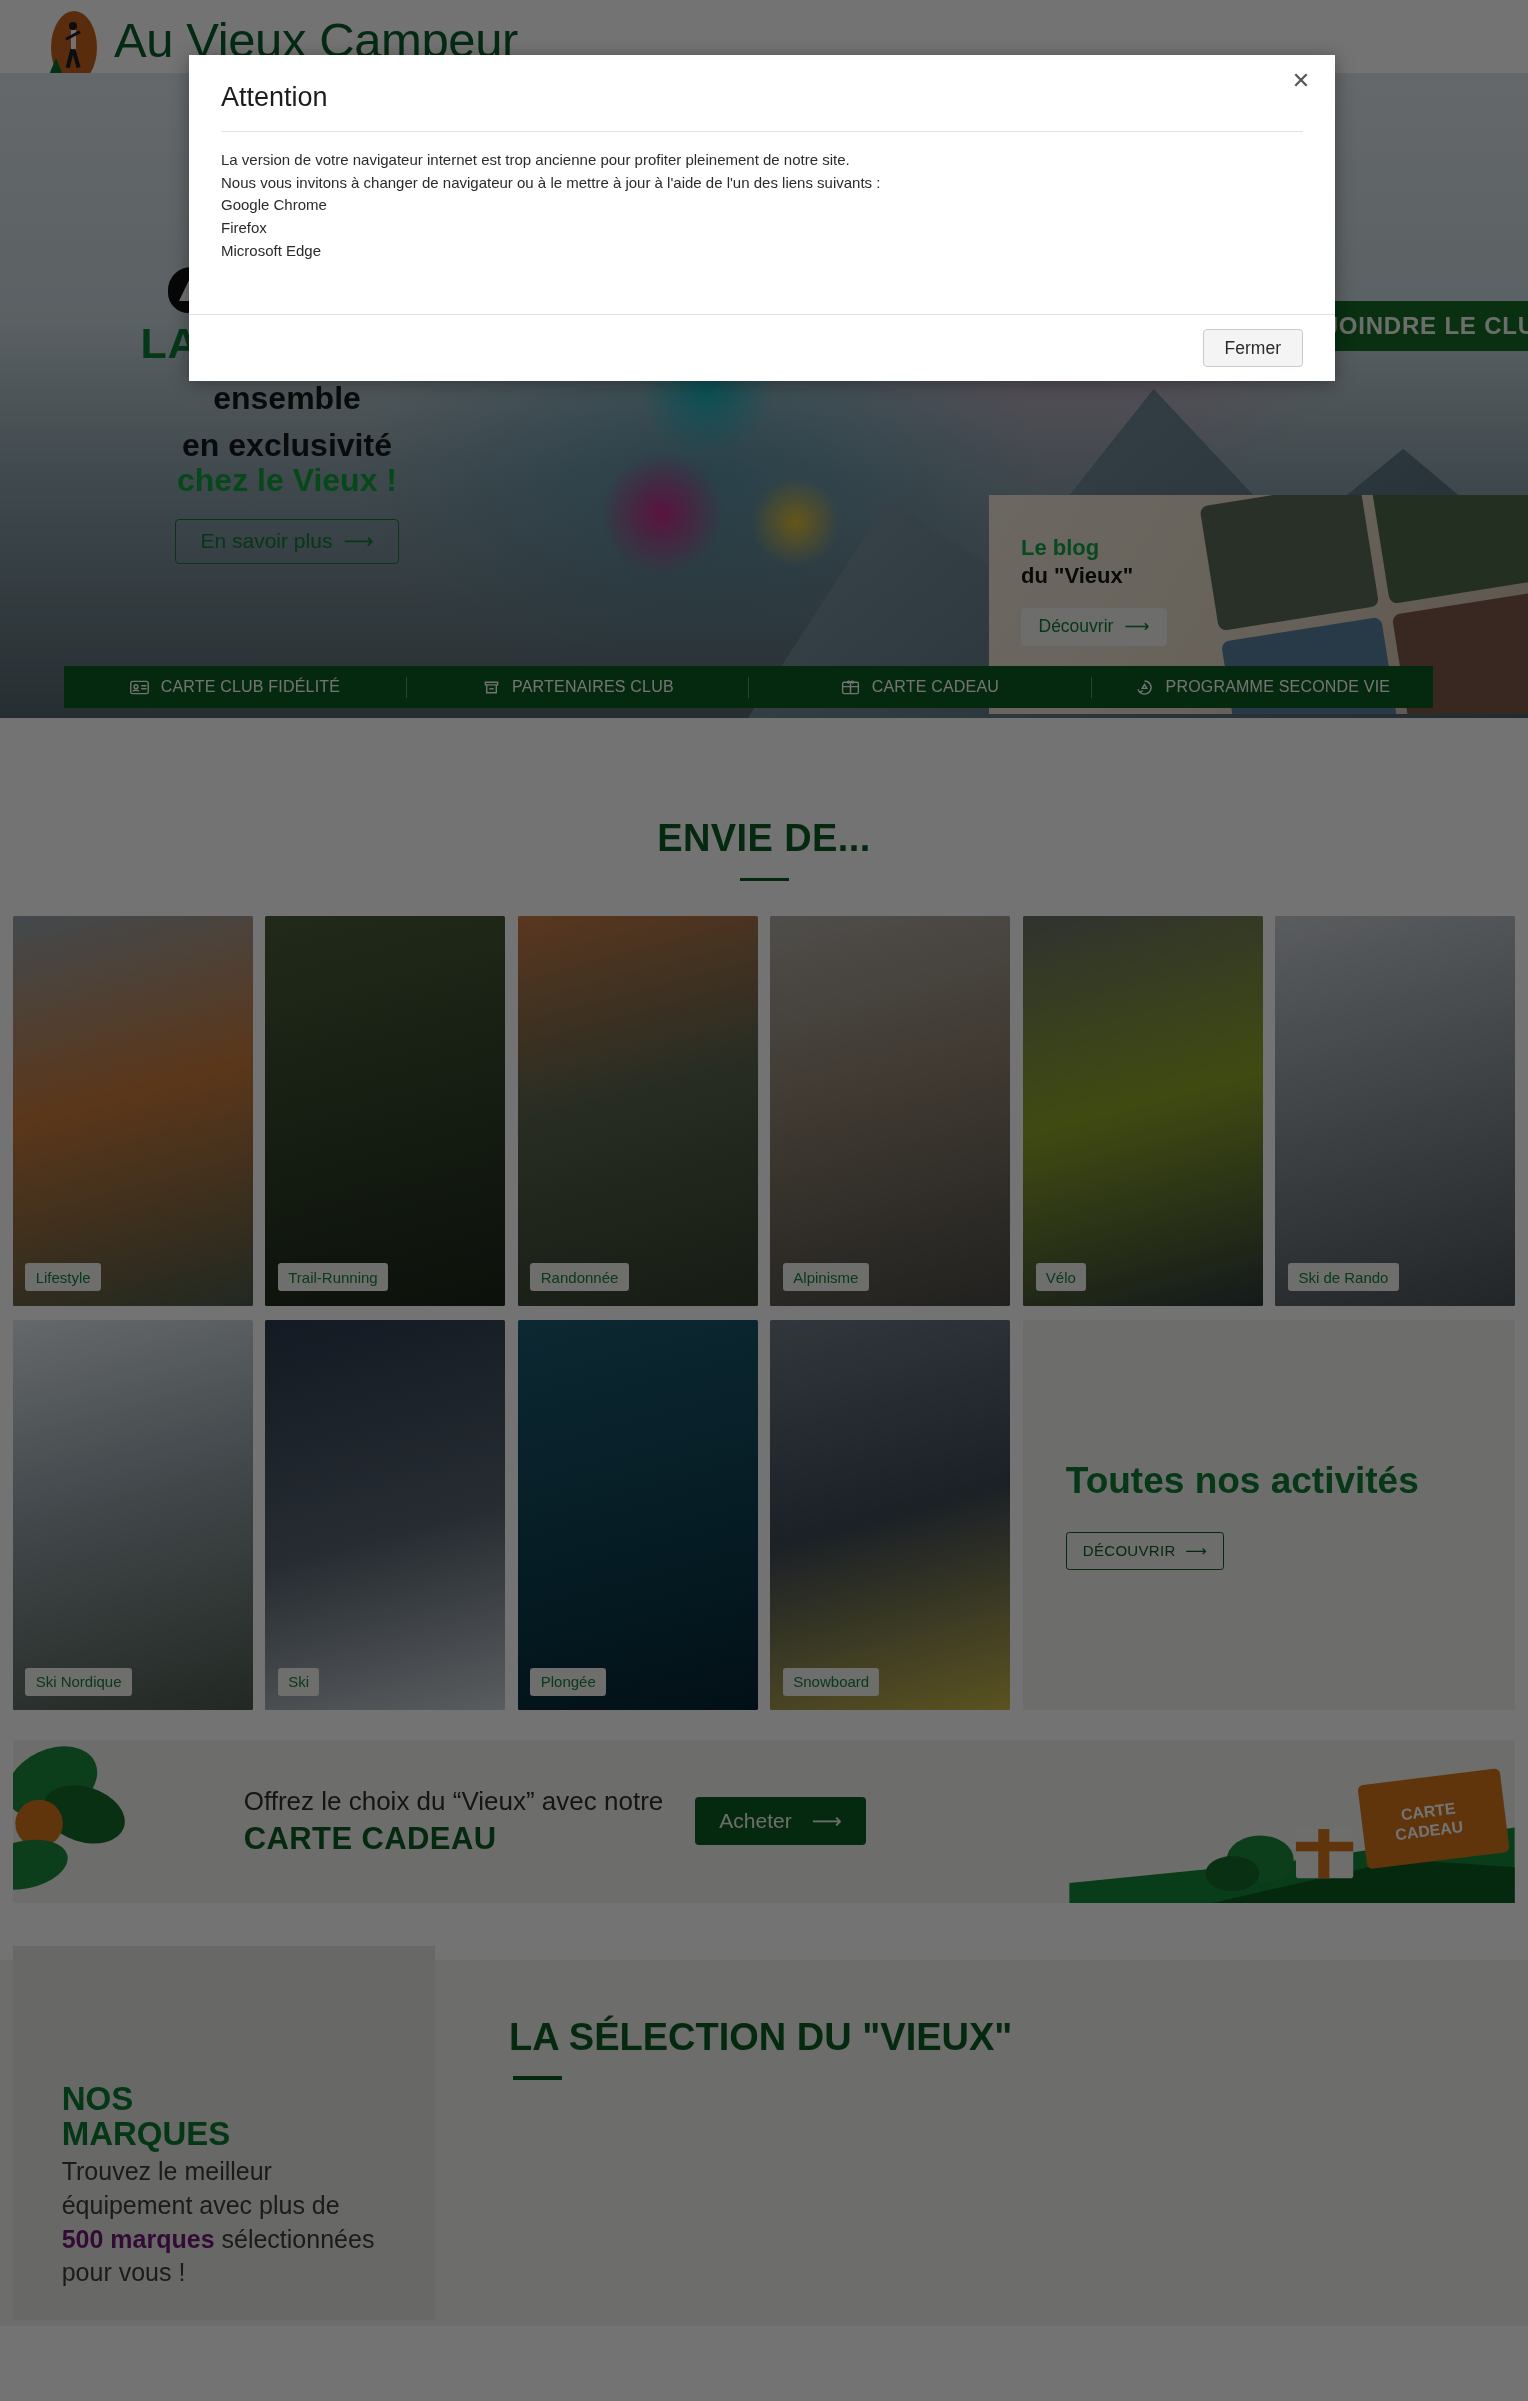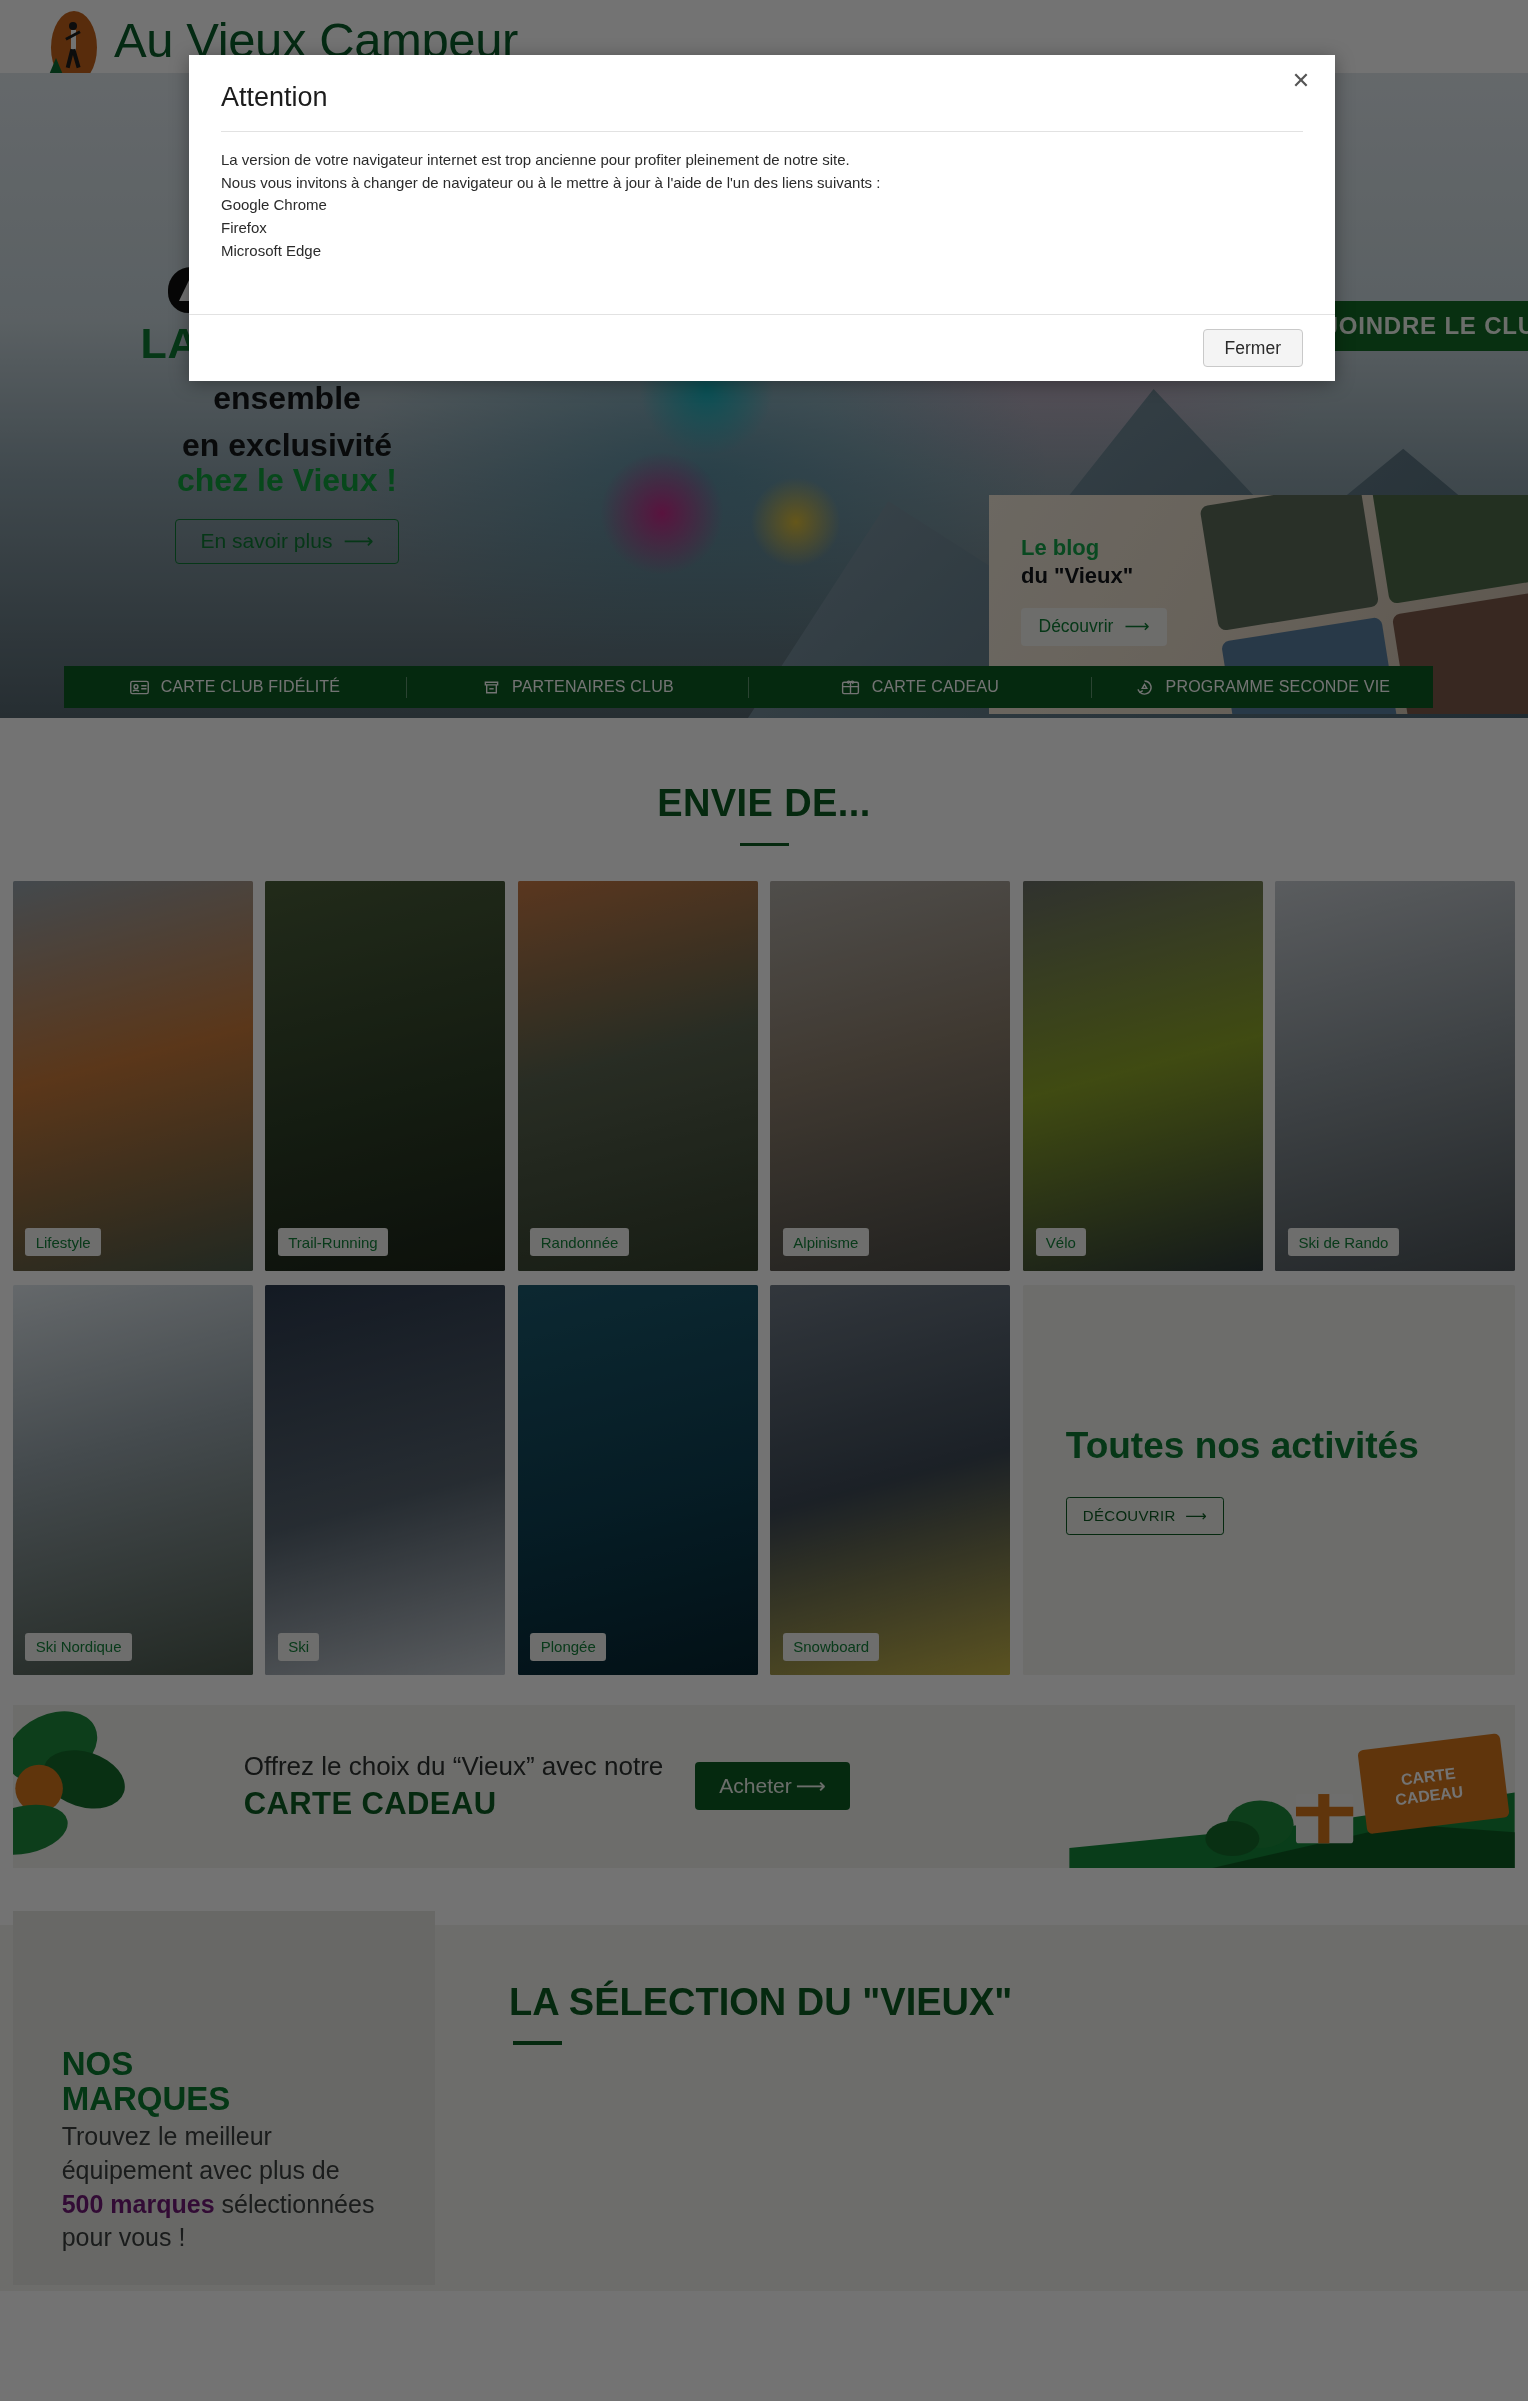--- a/index.html
+++ b/index.html
@@ -142,21 +142,21 @@
   .service {
     flex:1; display:flex; align-items:center; justify-content:center; gap:10.3px;
     color:#fff; font-size:16px; letter-spacing:0.2px; cursor:pointer;
   }
   .service + .service { border-left:0.8px solid rgba(255,255,255,.35); }
   .svc-ico { width:21px; height:21px; flex:none; }
 
   
   .envie-sec { background:#fff; padding-top:32px; }
   .sec-title {
-    text-align:center; font-size:38px; font-weight:bold; color:#0d5c23; letter-spacing:0.4px;
+    text-align:center; font-size:38px; font-weight:bold; color:#0d5c23; letter-spacing:0.4px;margin-top:35px;
   }
   .sec-rule { width:49px; height:3.2px; background:#0d5c23; margin:17.5px auto 0; }
 
   .tiles { margin-top:35px; padding:0 12.7px; display:flex; gap:12.7px; }
   .tile { position:relative; flex:1; height:390px; border-radius:1.6px; overflow:hidden; cursor:pointer; }
   .tile-img { position:absolute; inset:0; }
   .t1{background:linear-gradient(165deg,#96a2ab 0%,#c97a3a 46%,#4b5a4a 100%);}
   .t2{background:linear-gradient(165deg,#4b5f3a 0%,#2e3f27 55%,#1c2519 100%);}
   .t3{background:linear-gradient(165deg,#c87a45 0%,#5a6450 45%,#33402c 100%);}
   .t4{background:linear-gradient(165deg,#b0aca6 0%,#8d7f6e 45%,#4a4a46 100%);}
@@ -188,21 +188,21 @@
   .gift {
     margin:30px 12.7px 0; height:163px; background:#f1f1ee; position:relative;
     display:flex; align-items:center; overflow:hidden;
   }
   .gift-leaf { position:absolute; left:-16px; top:-8px; width:183px; height:183px; }
   .gift-text { margin-left:231px; }
   .gift-l1 { font-size:26px; color:#2d3130; }
   .gift-l2 { font-size:31px; font-weight:bold; color:#0d5c23; letter-spacing:0.4px; margin-top:4.8px; }
   .gift-btn {
     margin-left:32px; background:#0d5c23; color:#eef3ec; border:none; font-size:21px;
-    padding:12px 24px; border-radius:4px; display:inline-flex; align-items:center; gap:4px;
+    padding:12px 24px; border-radius:4px; display:inline-flex; align-items:center; gap:20px;
     cursor:pointer; font-family:"Liberation Sans", sans-serif;justify-content:center;
   }
   .gift-art { position:absolute; right:0; top:0; width:446px; height:163px; }
 
   
   .sel-sec { margin-top:57px; background:#f1f1ee; padding:56px 0 0; position:relative; height:366px; }
   .brands-card {
     position:absolute; left:12.7px; top:-14.3px; width:422px; height:374px;
     background:#e7e7e2; overflow:hidden;
   }

